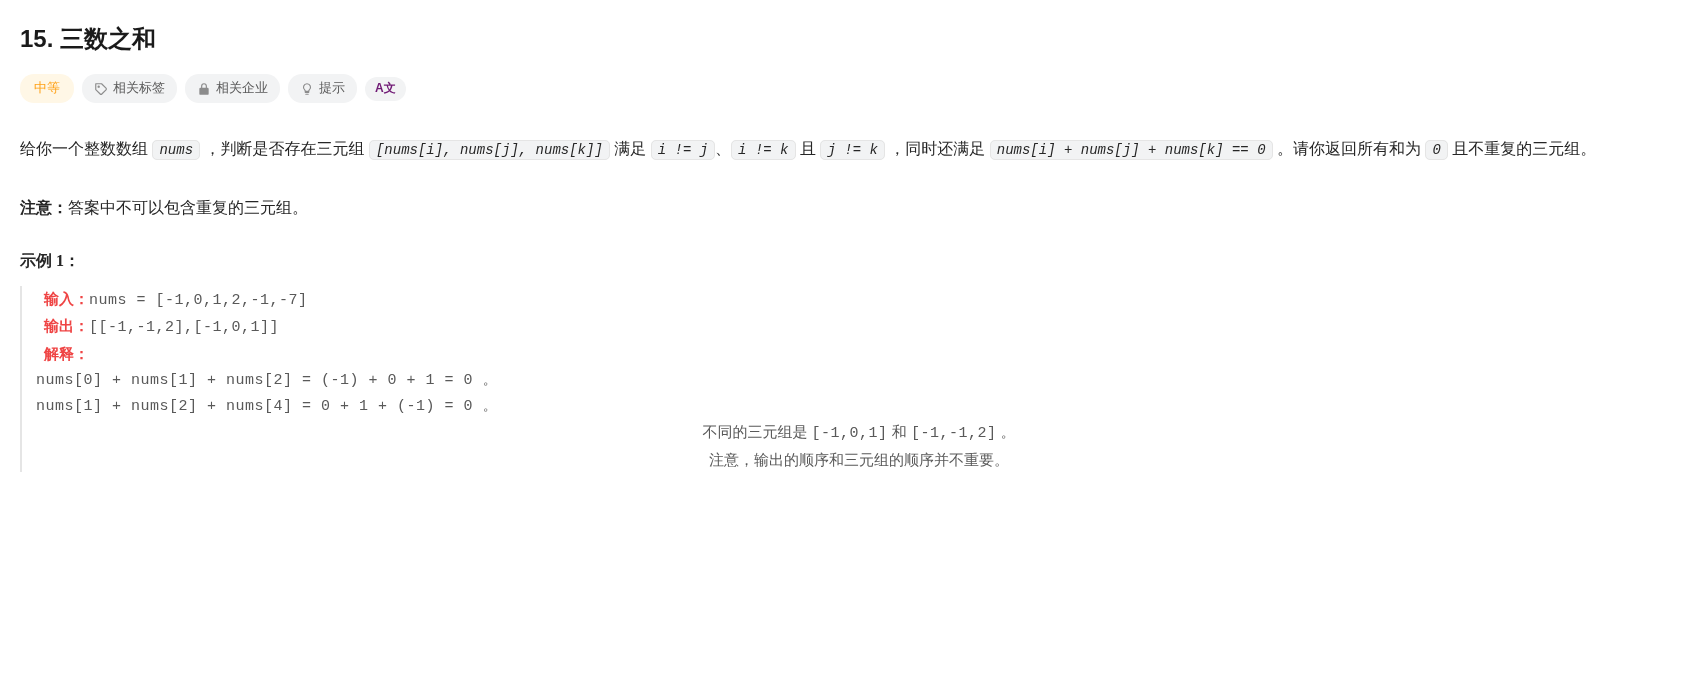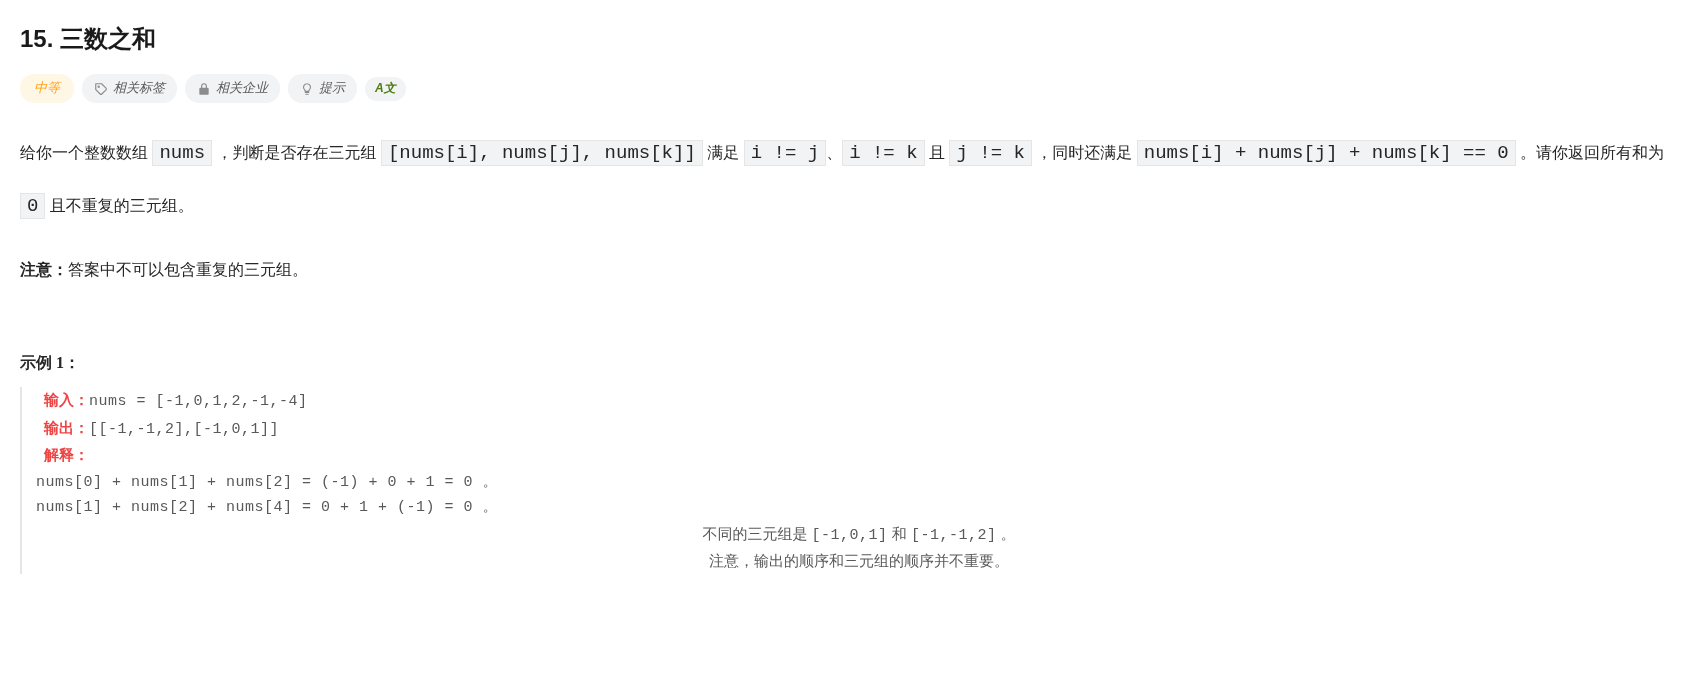--- a/index.html
+++ b/index.html
@@ -27,21 +27,20 @@
   .tag {
     display: inline-flex;
     align-items: center;
     gap: 5px;
     padding: 4px 12px;
     border-radius: 14px;
     background: #f2f3f4;
     font-size: 13px;
     color: #595959;
     cursor: pointer;
-    font-style: italic;
   }
   .tag-difficulty {
     background: #fff7e6;
     color: #ffa116;
     font-weight: 500;
     padding: 4px 14px;
   }
   .tag-icon-only {
     padding: 5px 10px;
   }
@@ -55,30 +54,31 @@
   .icon svg { width: 14px; height: 14px; }
   .desc {
     font-size: 16px;
     line-height: 2.8;
     color: #262626;
     margin-bottom: 20px;
   }
   .note-line {
     font-size: 16px;
     line-height: 2;
-    margin-bottom: 64px;
+    margin-bottom: 24px;
   }
   code.inline {
     font-family: Menlo, Consolas, "Courier New", monospace;
     background: #f2f3f4;
     border: 1px solid #e5e5e5;
-    border-radius: 0;
+    border-radius: 5px;
     padding: 1px 6px;
-    font-size: 19px;
+    font-size: 14px;
     color: #262626;
+    font-style: italic;
   }
   .example-heading {
     font-weight: 700;
     font-size: 16px;
     margin-bottom: 12px;
     font-family: Liberation Serif, serif;
   }
   .example-block {
     border-left: 2px solid #e5e5e5;
     padding-left: 14px;
@@ -131,37 +131,37 @@
   <span class="tag">
     <span class="icon">
       <svg viewBox="0 0 24 24" fill="none" stroke="#8c8c8c" stroke-width="2" stroke-linecap="round">
           <path d="M9 18h6M10 21h4M12 3a6 6 0 0 0-4 10.5c.7.7 1 1.5 1 2.5h6c0-1 .3-1.8 1-2.5A6 6 0 0 0 12 3z"></path>
         </svg>
     </span>
     <span>提示</span>
   </span>
 
   <span class="tag tag-icon-only">
-    <span class="icon" style="width:auto;font-size:12px;font-weight:600;color:#4d7c0f;">A文</span>
+    <span class="icon" style="width:auto;font-size:12px;font-weight:600;color:#701a75;">A文</span>
   </span>
 </div>
 
 <div class="desc">
   <span>给你一个整数数组 </span><code class="inline">nums</code><span> ，判断是否存在三元组 </span><code class="inline">[nums[i], nums[j], nums[k]]</code><span> 满足 </span><code class="inline">i != j</code><span>、</span><code class="inline">i != k</code><span> 且 </span><code class="inline">j != k</code><span> ，同时还满足 </span><code class="inline">nums[i] + nums[j] + nums[k] == 0</code><span> 。请你返回所有和为 </span><code class="inline">0</code><span> 且不重复的三元组。</span>
 </div>
 
 <div class="note-line">
   <span class="bold">注意：</span><span>答案中不可以包含重复的三元组。</span>
 </div>
 
 <div class="example-heading">示例 1：</div>
 
 <div class="example-block">
   <div>
-    <span class="label">输入：</span><span class="mono">nums = [-1,0,1,2,-1,-4]</span>
+    <span class="label">输入：</span><span class="mono">nums = [-1,0,1,2,-1,-7]</span>
   </div>
   <div>
     <span class="label">输出：</span><span class="mono">[[-1,-1,2],[-1,0,1]]</span>
   </div>
   <div>
     <span class="label">解释：</span>
   </div>
   <div class="mono">nums[0] + nums[1] + nums[2] = (-1) + 0 + 1 = 0 。</div>
   <div class="mono">nums[1] + nums[2] + nums[4] = 0 + 1 + (-1) = 0 。</div>
   <div class="explain-line">

